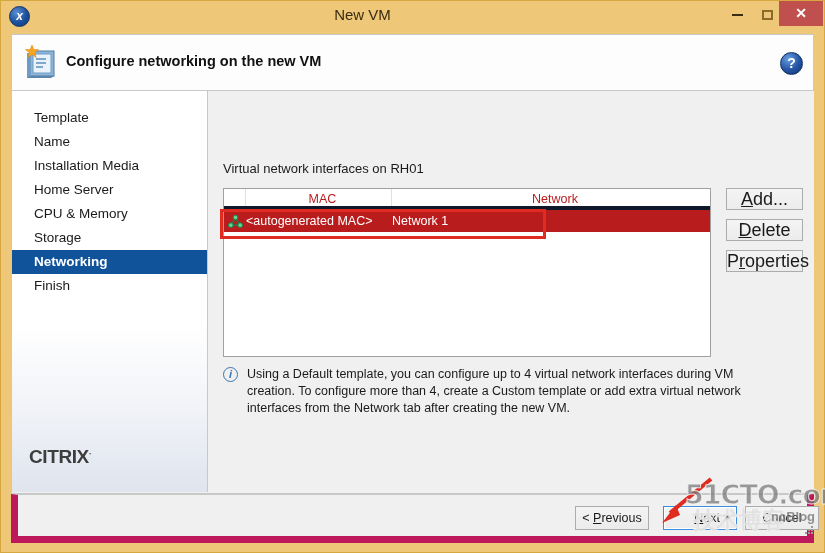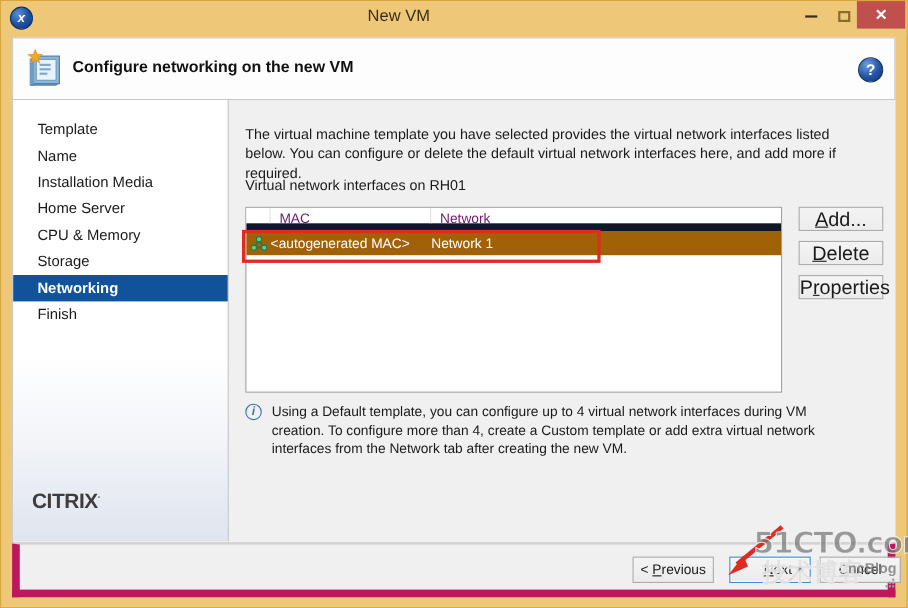--- a/index.html
+++ b/index.html
@@ -137,22 +137,22 @@
   }
   #listview {
     position: absolute; left: 14px; top: 97px;
     width: 488px; height: 169px;
     background: #ffffff;
     border: 1px solid #a0a0a0;
   }
   #lv-head {
     display: flex; height: 21px;
     background: #ffffff;
-    border-bottom: 7px solid #0f172a;
-    font-size: 12.5px; color: #701a75;
+    border-bottom: 4px solid #0f172a;
+    font-size: 12.5px; color: #b91c1c; text-align: center;
   }
   #lv-head .cell {
     line-height: 21px;
     border-right: 1px solid #e0e0e0;
     padding-left: 8px;
     overflow: hidden; white-space: nowrap;
   }
   #lv-head .c0 { width: 22px; padding: 0; }
   #lv-head .c1 { width: 146px; }
   #lv-head .c2 { width: 318px; border-right: none; }
@@ -316,31 +316,30 @@
           <div class="side-item selected" style="background: rgb(16, 83, 155);">Networking</div>
           <div class="side-item">Finish</div>
         </div>
       <div id="citrix-logo">
         <span>CITRIX</span><sup>·</sup>
       </div>
     </div>
 
     <div id="main">
 
-      <div id="intro">The virtual machine template you have selected provides the virtual network interfaces listed below. You can configure or delete the default virtual network interfaces here, and add more if required.</div>
       <div id="list-label">Virtual network interfaces on RH01</div>
 
       <div id="listview">
         <div id="lv-head">
           <div class="cell c0"></div>
           <div class="cell c1">MAC</div>
           <div class="cell c2">Network</div>
         </div>
         <div id="lv-body">
-            <div class="lv-row" style="background: #a16207;">
+            <div class="lv-row" style="background: #b91c1c;">
               <div class="icon-cell">
                 <svg width="15" height="15" viewBox="0 0 15 15">
                   <line x1="7.5" y1="4" x2="3" y2="11" stroke="#1f7a4d" stroke-width="1.4"></line>
                   <line x1="7.5" y1="4" x2="12" y2="11" stroke="#1f7a4d" stroke-width="1.4"></line>
                   <line x1="3" y1="11" x2="12" y2="11" stroke="#1f7a4d" stroke-width="1.4"></line>
                   <circle cx="7.5" cy="3.5" r="2.4" fill="#5fd08a" stroke="#1f7a4d" stroke-width="1"></circle>
                   <circle cx="2.8" cy="11.2" r="2.4" fill="#5fd08a" stroke="#1f7a4d" stroke-width="1"></circle>
                   <circle cx="12.2" cy="11.2" r="2.4" fill="#5fd08a" stroke="#1f7a4d" stroke-width="1"></circle>
                 </svg>
               </div>

